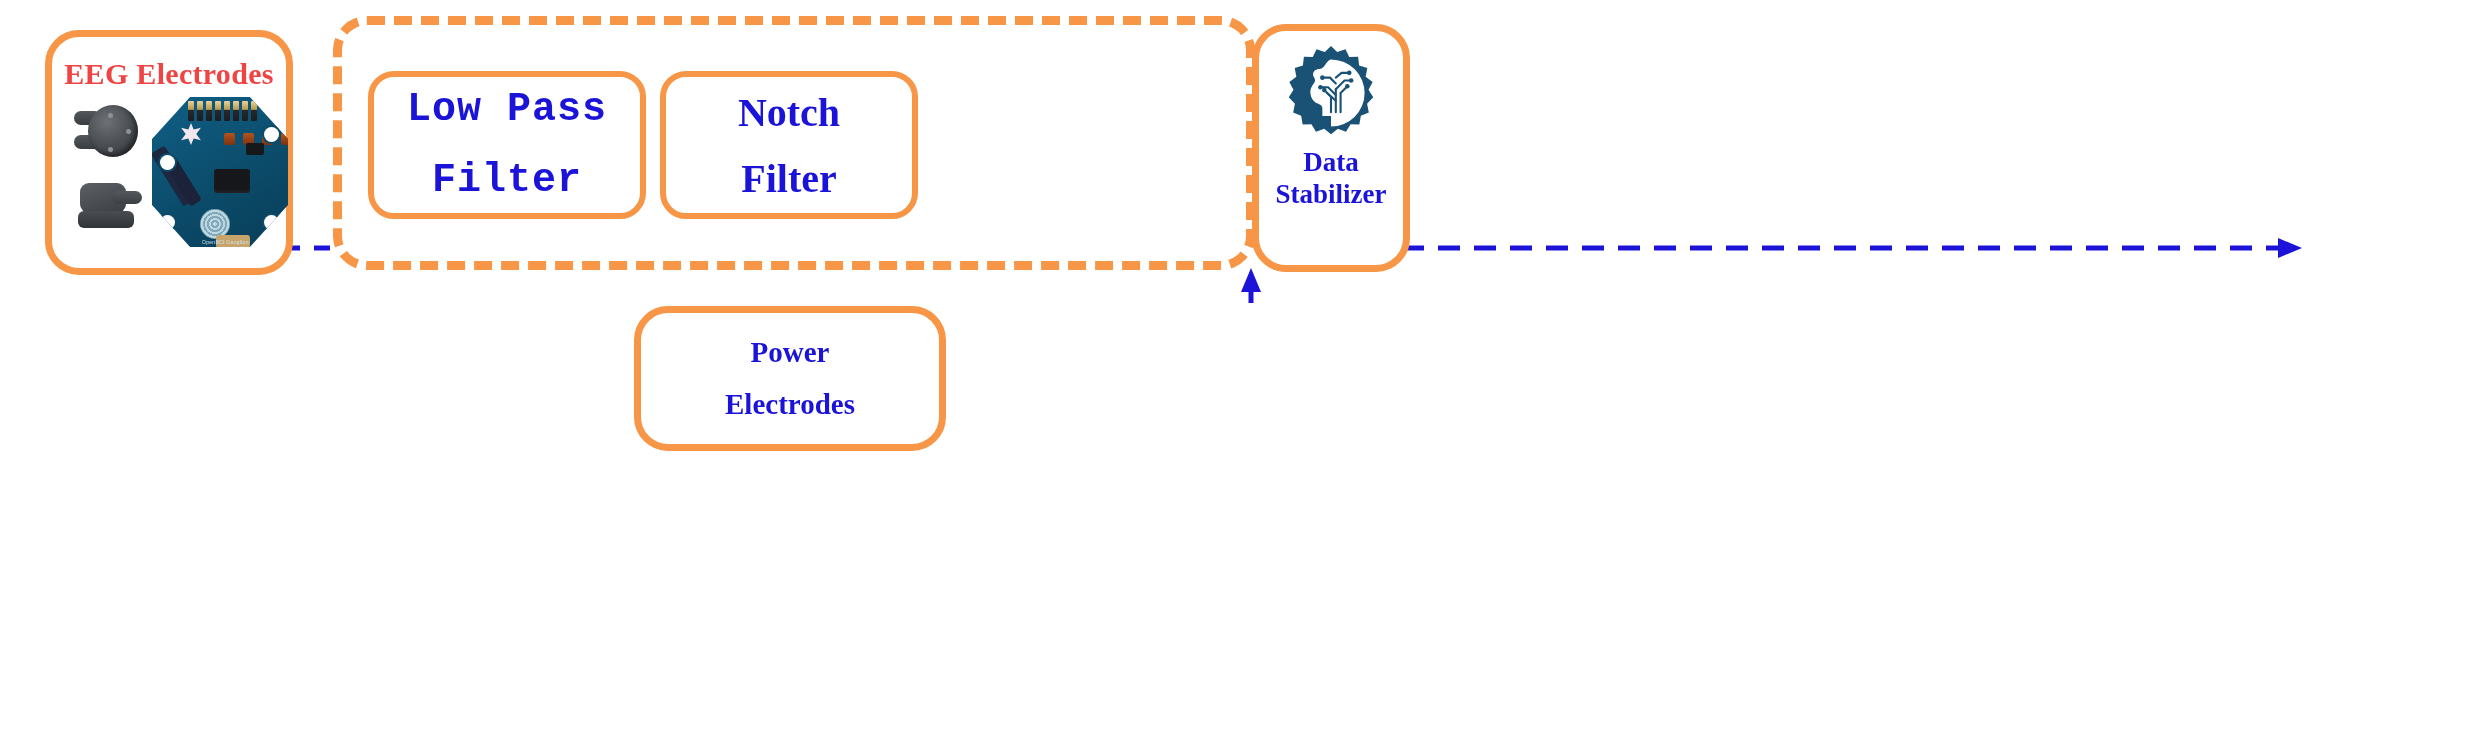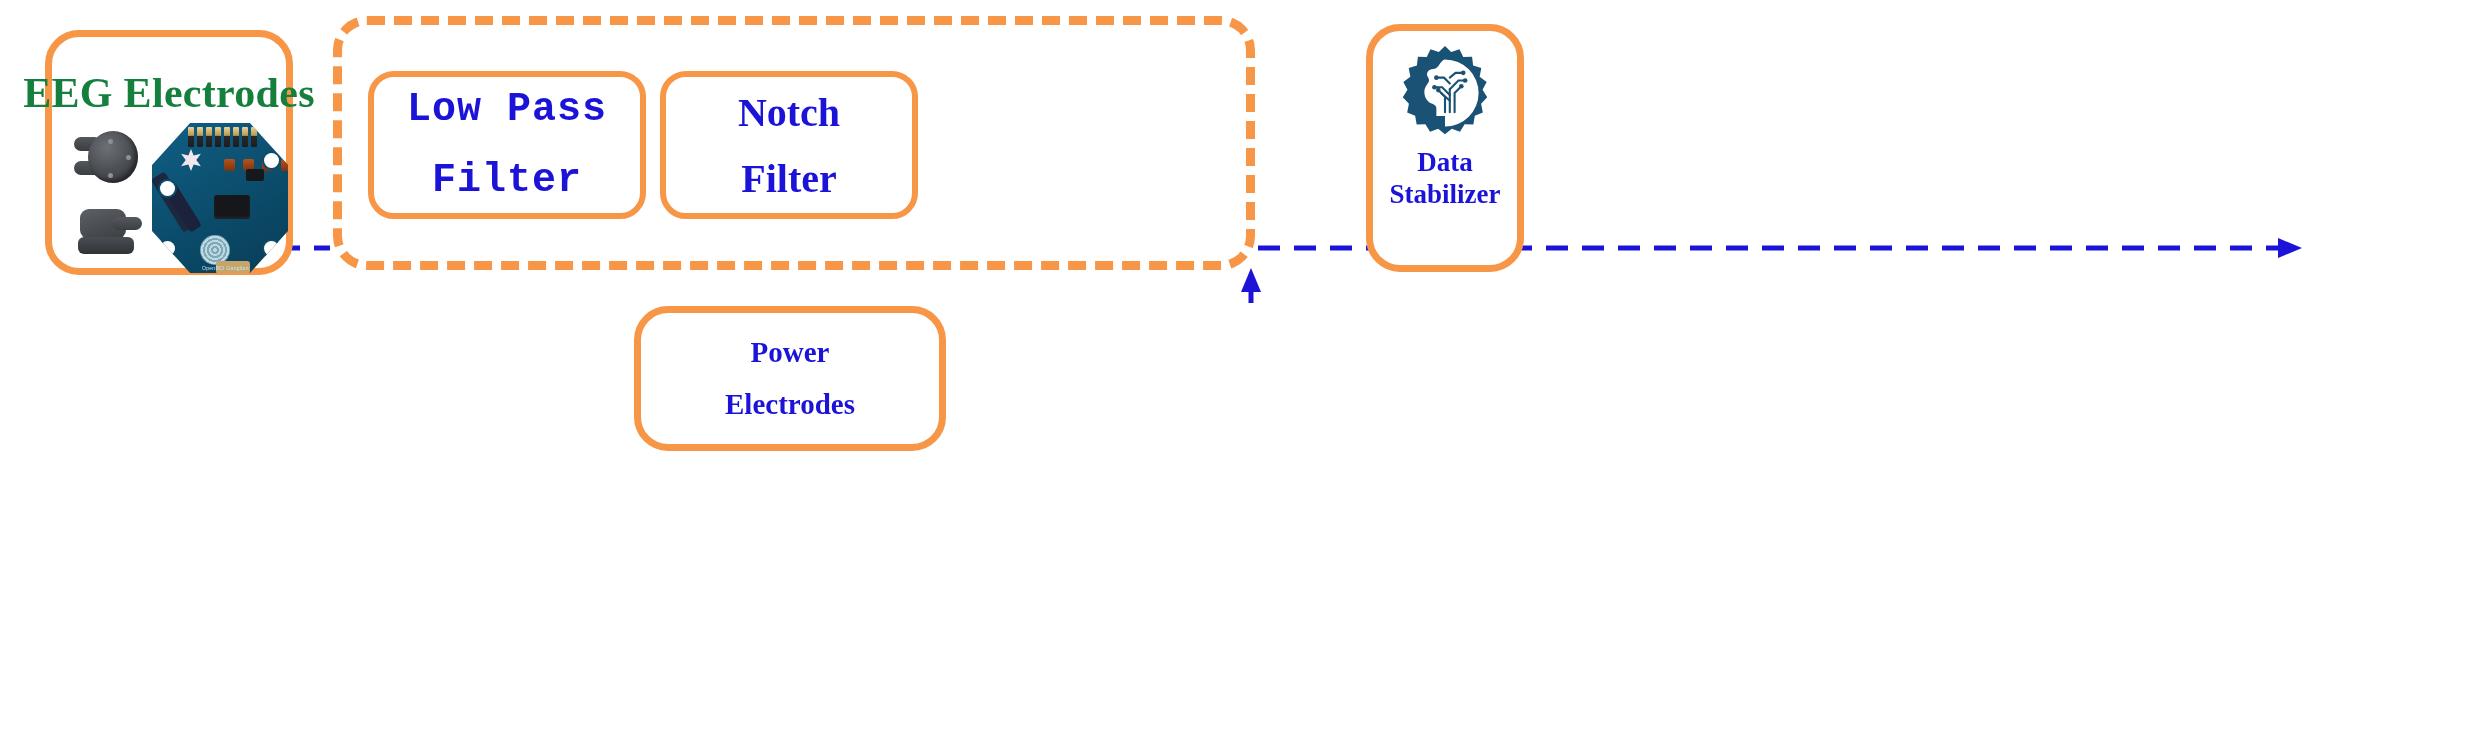--- a/index.html
+++ b/index.html
@@ -16,26 +16,26 @@
     box-sizing:border-box;
     display:flex;
     flex-direction:column;
     align-items:center;
     justify-content:center;
   }
 
   
   #eeg-card{ left:45px; top:30px; width:248px; height:245px; justify-content:flex-start;}
   #eeg-title{
-    color:#15803d;
+    color:#ef4444;
     font-family:"Liberation Serif",serif;
     font-weight:bold;
-    font-size:42px;
+    font-size:30px;
     letter-spacing:.3px;
-    margin-top:32px;
+    margin-top:20px;
     white-space:nowrap;
   }
   #eeg-media{position:relative;width:100%;height:160px;margin-top:4px;}
 
   
   .electrode{position:absolute;}
   .el-top{left:22px;top:8px;width:66px;height:62px;}
   .el-bot{left:22px;top:84px;width:70px;height:62px;}
   .el-disc{
     position:absolute;left:14px;top:2px;width:50px;height:52px;border-radius:50%;
@@ -101,21 +101,21 @@
   #box-lowpass{left:368px;width:278px;}
   #box-notch  {left:660px;width:258px;gap:19px;}
   #box-post   {left:964px;width:252px;}
   .filter-line{
     color:#1B14D8;font-weight:bold;font-size:40px;
     font-family:"Liberation Serif",serif;white-space:nowrap;
   }
   #box-lowpass .filter-line{font-family:"Liberation Mono",monospace;letter-spacing:1px;}
 
   
-  #daq-card{left:1366px;top:24px;width:158px;height:248px;justify-content:flex-start;}
+  #daq-card{left:1252px;top:24px;width:158px;height:248px;justify-content:flex-start;}
   #daq-icon{margin-top:14px;width:96px;height:96px;}
   #daq-label{margin-top:6px;text-align:center;line-height:1.18;}
   #daq-label div{
     color:#1B14D8;font-weight:bold;font-size:27px;
     font-family:"Liberation Serif",serif;white-space:nowrap;
   }
 
   
   #power-card{left:634px;top:306px;width:312px;height:145px;gap:19px;}
   .power-line{color:#1B14D8;font-weight:bold;font-size:29px;

